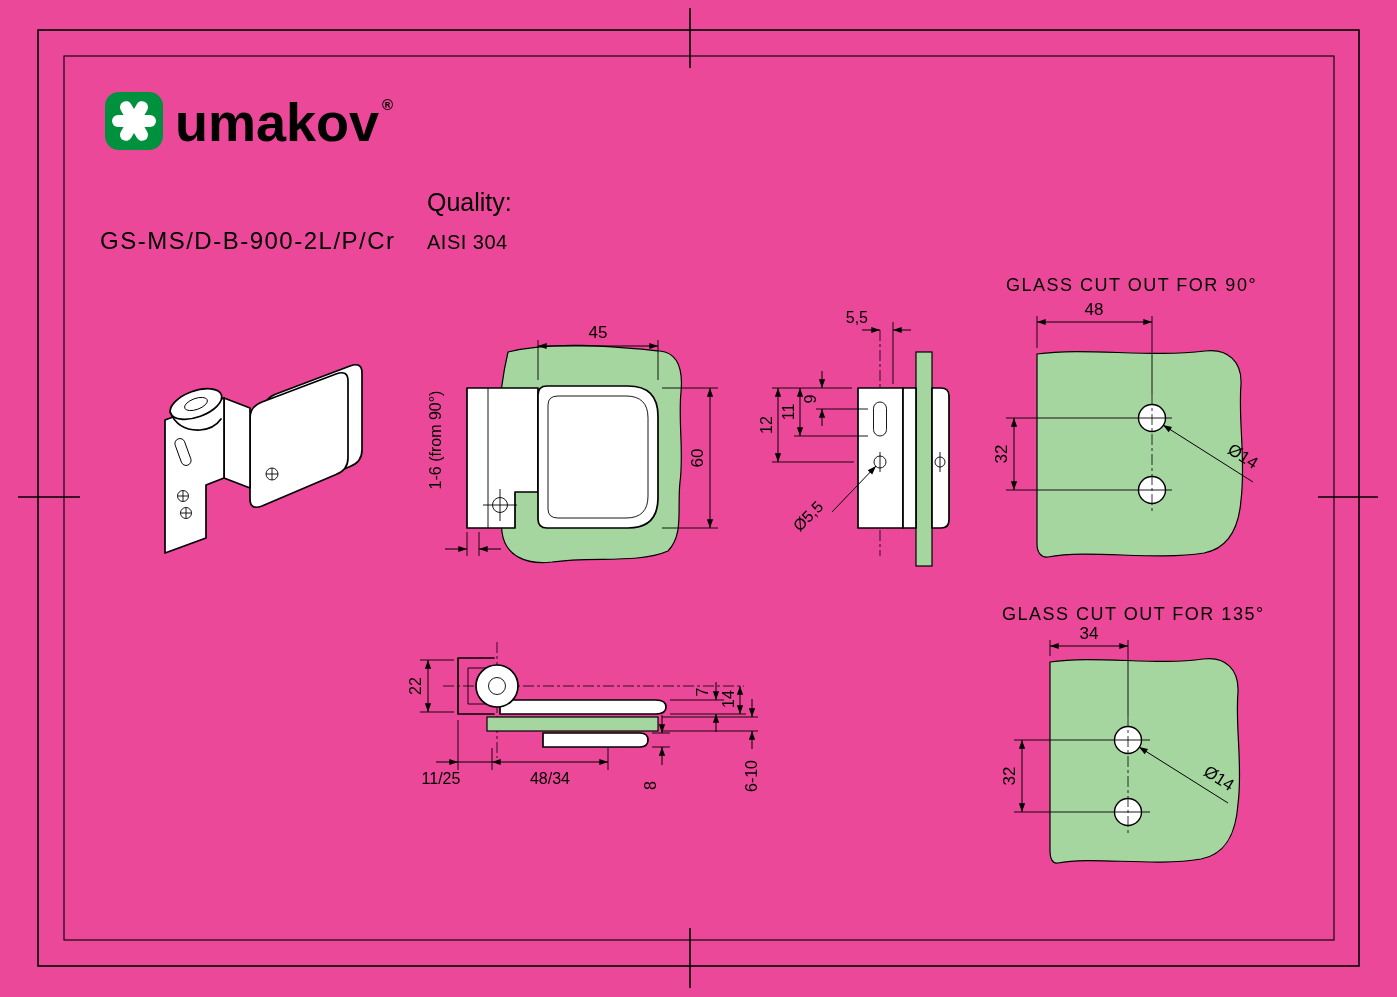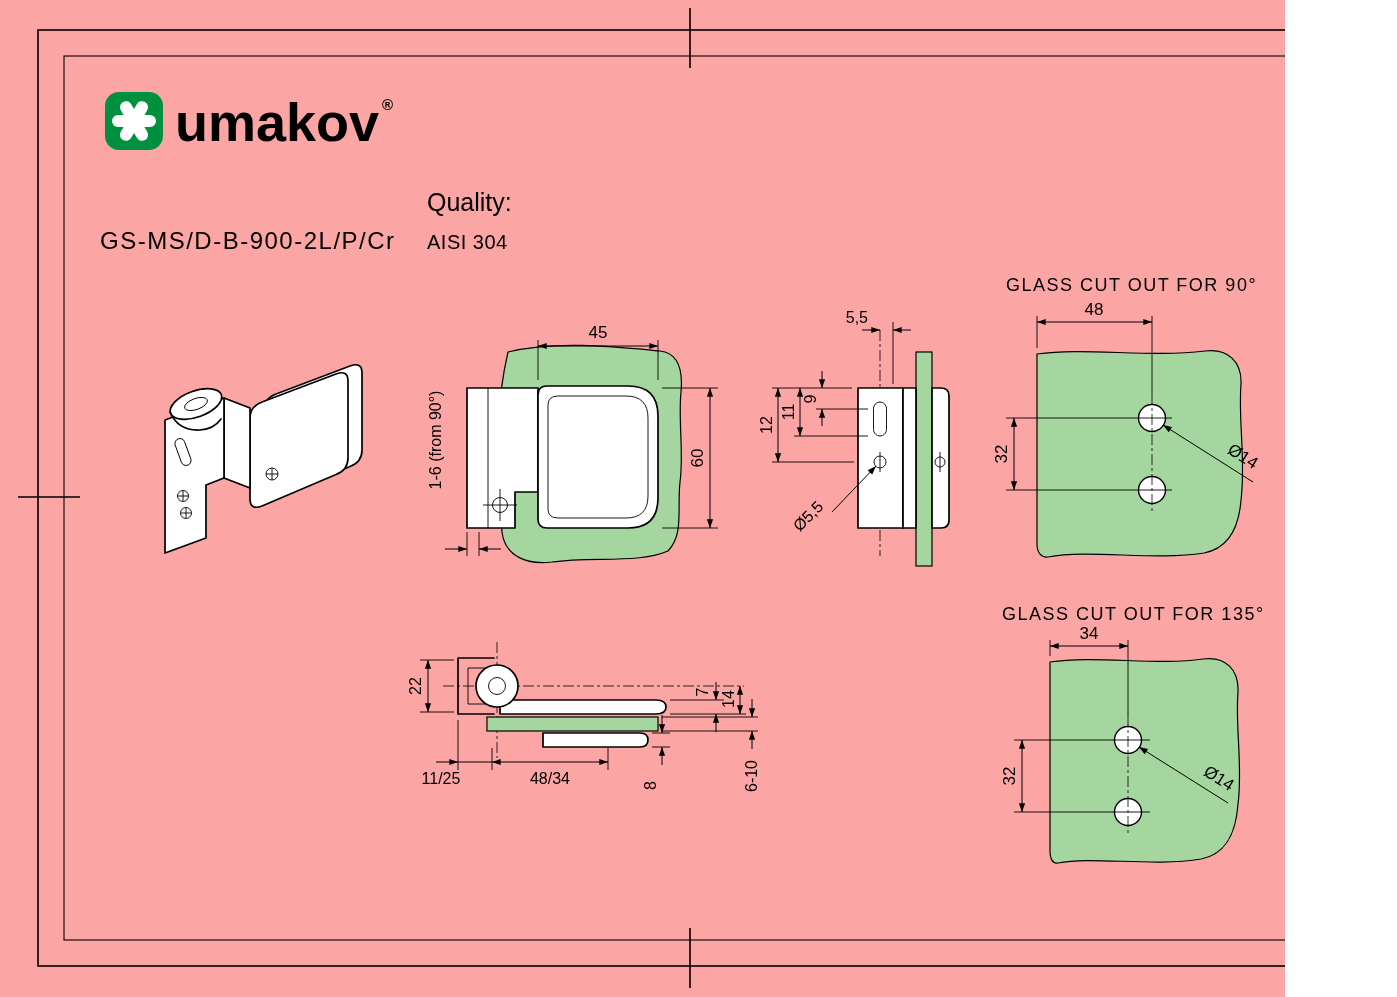--- a/index.html
+++ b/index.html
@@ -1,17 +1,17 @@
 <!DOCTYPE html>
 <html><head>
 <meta charset="utf-8">
 <style>
   *{box-sizing:border-box}
   html,body{margin:0;padding:0;background:#fff}
-  .page{position:relative;width:1285px;height:997px;background:#fca5a5;overflow:hidden;font-family:"Liberation Sans",sans-serif}
+  .page{position:relative;width:1397px;height:997px;background:#ec4899;overflow:hidden;font-family:"Liberation Sans",sans-serif}
   svg{display:block}
   text{font-family:"Liberation Sans",sans-serif;fill:#000}
   .frame{stroke:#000;fill:none}
   .ln{stroke:#000;stroke-width:1.7;fill:none;stroke-linecap:round;stroke-linejoin:round}
   .lnf{stroke:#000;stroke-width:1.7;fill:#fff;stroke-linejoin:round}
   .thin{stroke:#000;stroke-width:0.9;fill:none}
   .thinf{stroke:#000;stroke-width:0.9;fill:#fff}
   .hole{stroke:#000;stroke-width:1.4;fill:#fff}
   .dim{stroke:#000;stroke-width:1;fill:none}
   .cl{stroke:#000;stroke-width:0.8;fill:none;stroke-dasharray:11 3 3 3}

